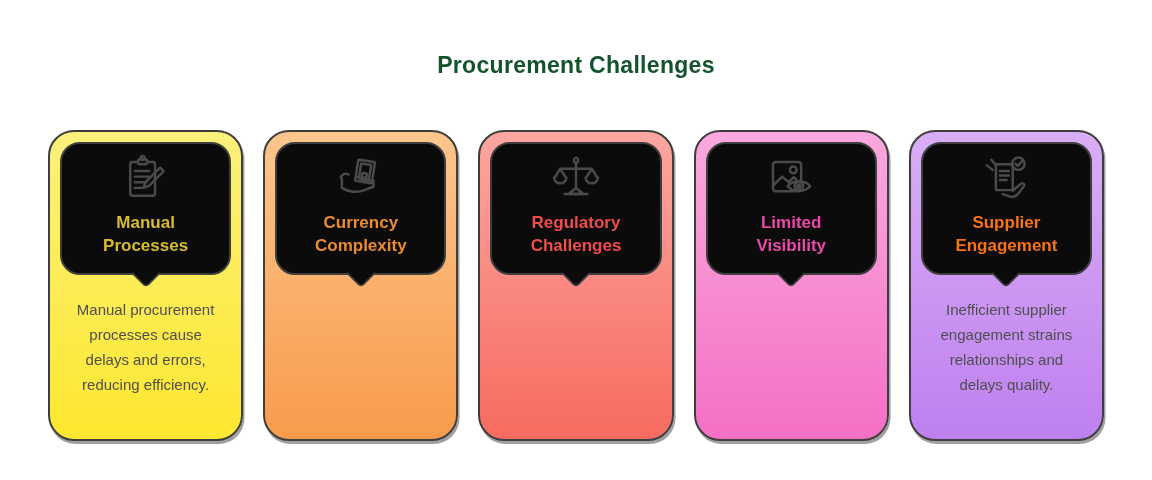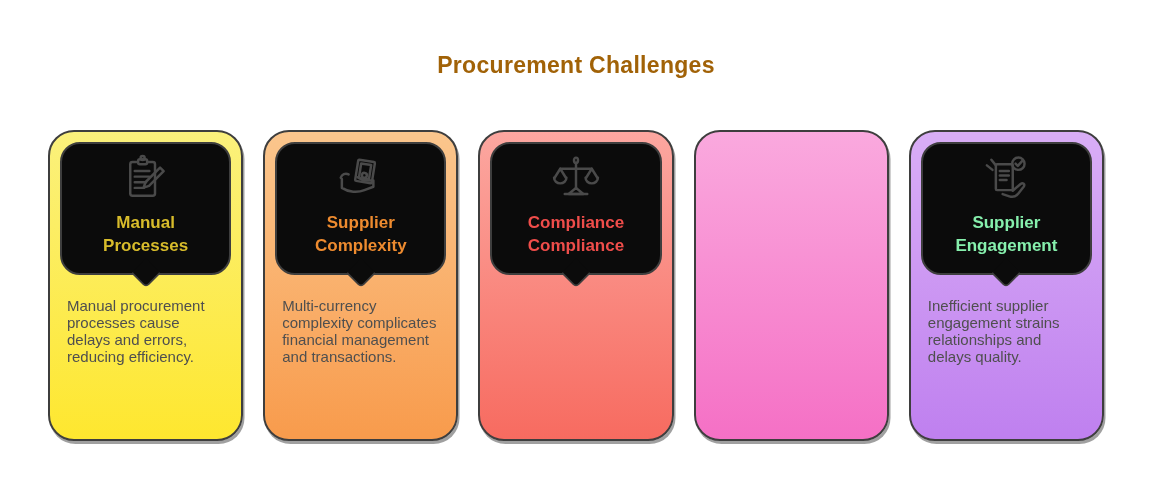--- a/index.html
+++ b/index.html
@@ -33,30 +33,30 @@
   }
   .icon{
     margin-top:7px;height:58px;display:flex;align-items:center;justify-content:center;
   }
   .icon svg{stroke:#4A4A4A;fill:none;stroke-width:2.2;stroke-linecap:round;stroke-linejoin:round;}
   .card-title{
     margin:2px 0 16px;font-size:17px;line-height:23px;font-weight:bold;
     text-align:center;max-width:112px;
   }
   .card-desc{
-    margin:0;padding:22px 17px 0;font-size:15px;line-height:17px;
-    color:#4F4F4F;text-align:left;
+    margin:0;padding:22px 17px 0;font-size:15px;line-height:25px;
+    color:#4F4F4F;text-align:center;
   }
 </style>
 </head>
 <body>
 
 <div class="stage">
 
-  <h1 class="main-title" style="color: #a16207;">Procurement Challenges</h1>
+  <h1 class="main-title" style="color: #14532d;">Procurement Challenges</h1>
 
   <div class="cards">
 
     <article class="card" style="background: linear-gradient(rgb(251, 241, 124) 0%, rgb(254, 231, 47) 100%);">
       <div class="bubble">
         <span class="icon">
           <svg width="54" height="54" viewBox="0 0 48 48">
             <path d="M16 8 h-4 a2 2 0 0 0 -2 2 v26 a2 2 0 0 0 2 2 h18 a2 2 0 0 0 2 -2 v-26 a2 2 0 0 0 -2 -2 h-4"></path>
             <rect x="17" y="5.5" width="8" height="4.5" rx="1.5"></rect>
             <circle cx="21" cy="4.5" r="1.8"></circle>
@@ -76,61 +76,74 @@
           <svg width="54" height="54" viewBox="0 0 48 48">
             <g transform="rotate(9 28 17)">
               <rect x="20" y="7" width="15" height="19" rx="1"></rect>
               <rect x="23" y="10" width="9" height="13"></rect>
               <circle cx="27.5" cy="20" r="2.2"></circle>
             </g>
             <path d="M13 19 c-3 -1.5 -6 0 -7 3"></path>
             <path d="M7 23 v8 c6 4 14 4.5 20 2 l8 -3 v-5.5 h-9 l-5 -3"></path>
           </svg>
         </span>
-        <h2 class="card-title" style="color: rgb(238, 139, 47);">Supplier Complexity</h2>
+        <h2 class="card-title" style="color: rgb(238, 139, 47);">Currency Complexity</h2>
         <i class="tail"></i>
       </div>
-      <p class="card-desc">Multi-currency complexity complicates financial management and transactions.</p>
     </article>
 
     <article class="card" style="background: linear-gradient(rgb(252, 167, 160) 0%, rgb(247, 107, 96) 100%);">
       <div class="bubble">
         <span class="icon">
           <svg width="54" height="54" viewBox="0 0 48 48">
             <ellipse cx="24" cy="6.5" rx="1.8" ry="2.4"></ellipse>
             <path d="M24 9 v22"></path>
             <path d="M10 14 h28"></path>
             <path d="M10 14 l-5 8 M10 14 l5 8"></path>
             <path d="M38 14 l-5 8 M38 14 l5 8"></path>
             <path d="M4.5 22 a5.5 5 0 0 0 11 0"></path>
             <path d="M32.5 22 a5.5 5 0 0 0 11 0"></path>
             <path d="M24 31 l-6.5 5.5 h13 z"></path>
             <path d="M14 36.5 h20"></path>
           </svg>
         </span>
-        <h2 class="card-title" style="color: rgb(239, 77, 74);">Compliance Compliance</h2>
+        <h2 class="card-title" style="color: rgb(239, 77, 74);">Regulatory Challenges</h2>
         <i class="tail"></i>
       </div>
     </article>
 
     <article class="card" style="background: linear-gradient(rgb(250, 169, 222) 0%, rgb(245, 112, 197) 100%);">
+      <div class="bubble">
+        <span class="icon">
+          <svg width="54" height="54" viewBox="0 0 48 48">
+            <rect x="8" y="8" width="25" height="26" rx="2.5"></rect>
+            <circle cx="26" cy="15" r="3"></circle>
+            <path d="M8 29 l8 -8 6 5 4.5 -4.5 6.5 6.5"></path>
+            <path d="M21 29.5 c4.5 -5.5 15.5 -5.5 20 0 c-4.5 5.5 -15.5 5.5 -20 0 z" fill="#0B0B0B"></path>
+            <circle cx="31" cy="29.5" r="3.8"></circle>
+            <circle cx="31" cy="29.5" r="1.4" fill="#4A4A4A"></circle>
+          </svg>
+        </span>
+        <h2 class="card-title" style="color: rgb(236, 72, 172);">Limited Visibility</h2>
+        <i class="tail"></i>
+      </div>
     </article>
 
     <article class="card" style="background: linear-gradient(rgb(217, 174, 246) 0%, rgb(191, 128, 239) 100%);">
       <div class="bubble">
         <span class="icon">
           <svg width="54" height="54" viewBox="0 0 48 48">
             <circle cx="35" cy="9.5" r="5.5"></circle>
             <path d="M32.5 9.5 l2 2 3.8 -4.3"></path>
             <path d="M11 6 l4 5 M7 11 l5 4"></path>
             <rect x="15" y="10" width="15" height="23" rx="1"></rect>
             <path d="M18.5 16 h8 M18.5 20 h8 M18.5 24 h6"></path>
             <path d="M30 33.5 l7 -6 c2 -1.6 4.2 .4 2.7 2.5 l-4.7 6 c-2 2.5 -5 3.5 -8 2.5 l-6 -2"></path>
           </svg>
         </span>
-        <h2 class="card-title" style="color: #86efac;">Supplier Engagement</h2>
+        <h2 class="card-title" style="color: #f97316;">Supplier Engagement</h2>
         <i class="tail"></i>
       </div>
       <p class="card-desc">Inefficient supplier engagement strains relationships and delays quality.</p>
     </article>
 
   </div>
 </div>
 
 </body></html>

